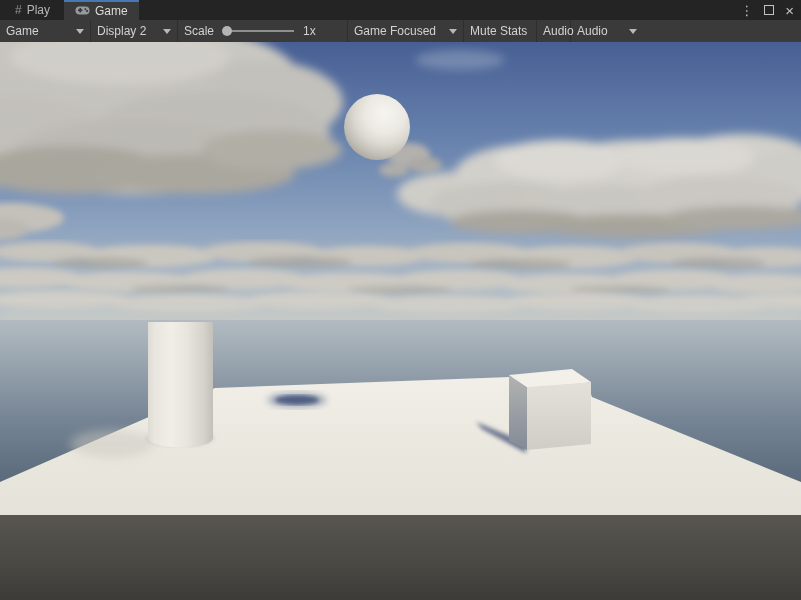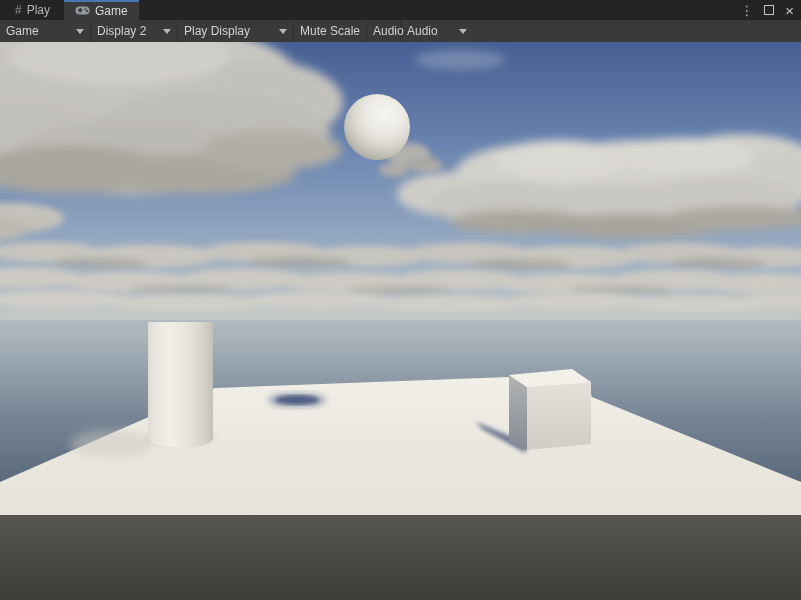--- a/index.html
+++ b/index.html
@@ -60,26 +60,33 @@
 
 <div class="toolbar">
   <div class="tb" style="width:91px">
     <span>Game</span>
     <span class="arrow"></span>
   </div>
   <div class="tb" style="width:87px">
     <span>Display 2</span>
     <span class="arrow"></span>
   </div>
+  <div class="tb" style="width:170px">
+    <span>Scale</span>
+    <span class="track">
+      <span class="knob"></span>
+    </span>
+    <span>1x</span>
+  </div>
   <div class="tb" style="width:116px">
-    <span>Play Display</span>
+    <span>Game Focused</span>
     <span class="arrow"></span>
   </div>
   <div class="tb" style="width:73px">
-    <span>Mute Scale</span>
+    <span>Mute Stats</span>
   </div>
   <div class="tb" style="width:34px">
     <span>Audio</span>
   </div>
   <div class="tb" style="width:72px">
     <span>Audio</span>
     <span class="arrow"></span>
   </div>
 </div>
 

